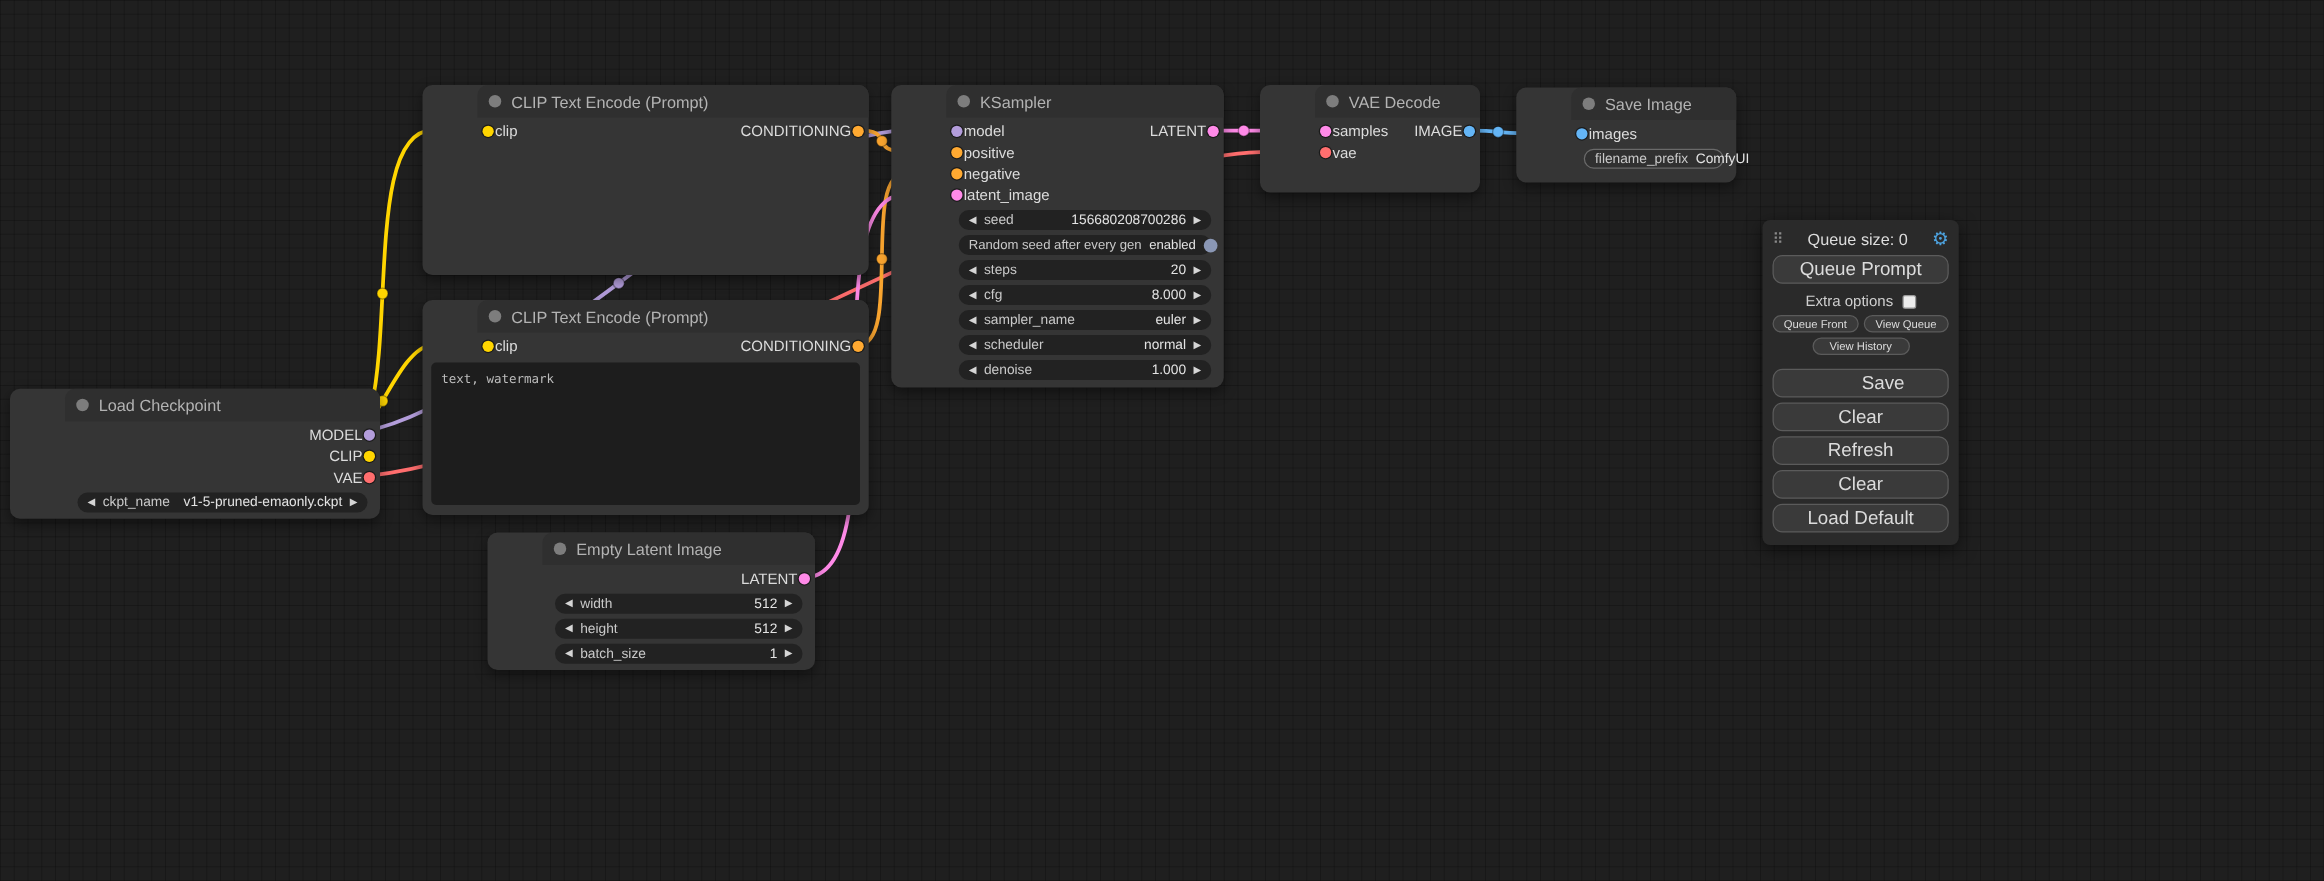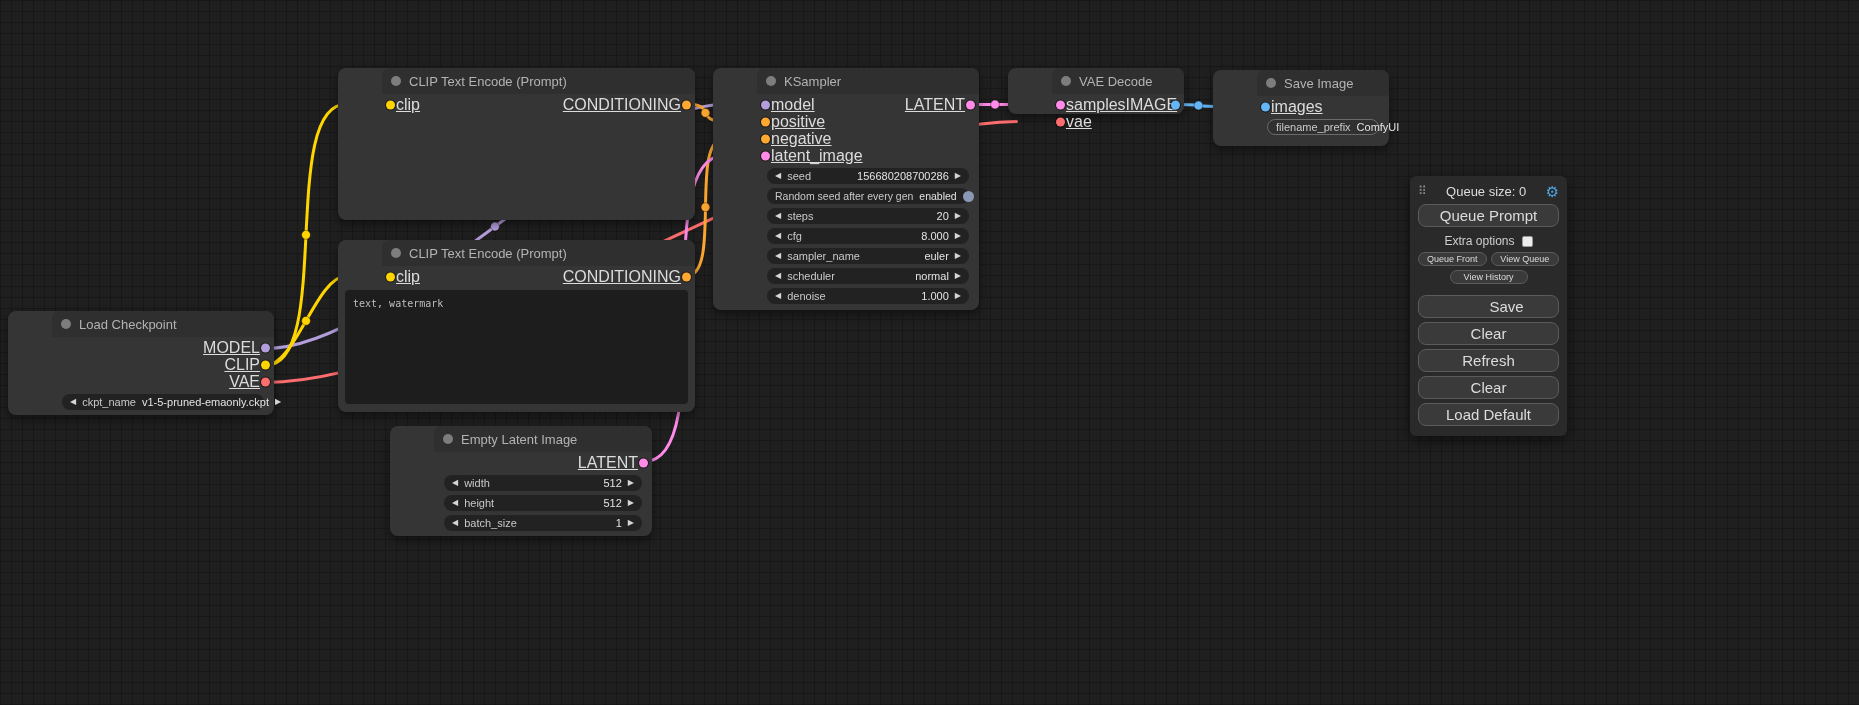--- a/index.html
+++ b/index.html
@@ -16,21 +16,21 @@
   .wire { fill:none; stroke-width:3; stroke-linecap:round; }
   .wire-dot { stroke:rgba(0,0,0,.35); stroke-width:1; }
 
   .node { position:absolute; z-index:2; background:#353535; border-radius:8px;
           box-shadow:0 4px 10px rgba(0,0,0,.45);padding-left:44px; }
   .node-title { height:26px; display:flex; align-items:center; gap:8px; padding:0 9px;
                 background:#2f2f2f; border-radius:8px 8px 0 0; color:#b3b3b3; font-size:13px; }
   .title-dot { width:10px; height:10px; border-radius:50%; background:#7d7d7d; flex:0 0 auto; }
   .rows { padding-top:2px; }
   .slot-row { position:relative; height:17px; display:flex; align-items:center;
-              padding:0 14px; color:#dcdcdc; font-size:16px;text-decoration:underline; }
+              padding:0 14px; color:#dcdcdc; font-size:12px; }
   .slot-row.right { justify-content:flex-end; }
   .slot-row.duo { justify-content:space-between; }
   .slot-dot { position:absolute; top:50%; transform:translateY(-50%); width:9px; height:9px;
               border-radius:50%; box-shadow:0 0 0 1px rgba(0,0,0,.5); }
   .slot-dot.in { left:4px; } .slot-dot.out { right:4px; }
 
   .widget { height:16px; margin:4px 10px 0; background:#222; border-radius:8px;
             display:flex; align-items:center; gap:6px; padding:0 8px;
             font-size:11px; color:#c9c9c9; white-space:nowrap; }
   .widget .arrow { font-size:8px; color:#d5d5d5; line-height:1; cursor:pointer; }
@@ -85,21 +85,21 @@
     <circle class="wire-dot" cx="306" cy="234.8" r="4.4" style="fill: rgb(255, 213, 0);"></circle>
     <circle class="wire-dot" cx="306" cy="320.8" r="4.4" style="fill: rgb(255, 213, 0);"></circle>
     <circle class="wire-dot" cx="641" cy="252" r="4.4" style="fill: rgb(255, 110, 110);"></circle>
     <circle class="wire-dot" cx="705.5" cy="112.8" r="4.4" style="fill: rgb(255, 169, 49);"></circle>
     <circle class="wire-dot" cx="705.5" cy="207.2" r="4.4" style="fill: rgb(255, 169, 49);"></circle>
     <circle class="wire-dot" cx="684" cy="308.8" r="4.4" style="fill: rgb(255, 138, 232);"></circle>
     <circle class="wire-dot" cx="995" cy="104.5" r="4.4" style="fill: rgb(255, 138, 232);"></circle>
     <circle class="wire-dot" cx="1198.5" cy="105.5" r="4.4" style="fill: rgb(100, 181, 246);"></circle>
   </svg>
 
-  <div class="node" style="left:8px;top:311px;width:266px;height:104px;">
+  <div class="node" style="left:8px;top:311px;width:296px;height:104px;">
     <div class="node-title">
       <span class="title-dot"></span>
       <span>Load Checkpoint</span>
     </div>
     <div class="rows">
       <div class="slot-row right">
         <span>MODEL</span>
         <span class="slot-dot out" style="background: rgb(179, 157, 219);"></span>
       </div>
       <div class="slot-row right">
@@ -242,21 +242,21 @@
       <span class="arrow">▶</span>
     </div>
     <div class="widget">
       <span class="arrow">◀</span>
       <span>denoise</span>
       <span class="wvalue">1.000</span>
       <span class="arrow">▶</span>
     </div>
   </div>
 
-  <div class="node" style="left:1008px;top:68px;width:176px;height:46px;">
+  <div class="node" style="left:1008px;top:68px;width:176px;height:86px;">
     <div class="node-title">
       <span class="title-dot"></span>
       <span>VAE Decode</span>
     </div>
     <div class="rows">
       <div class="slot-row duo">
         <span class="slot-dot in" style="background: rgb(255, 138, 232);"></span>
         <span>samples</span>
         <span>IMAGE</span>
         <span class="slot-dot out" style="background: rgb(100, 181, 246);"></span>

